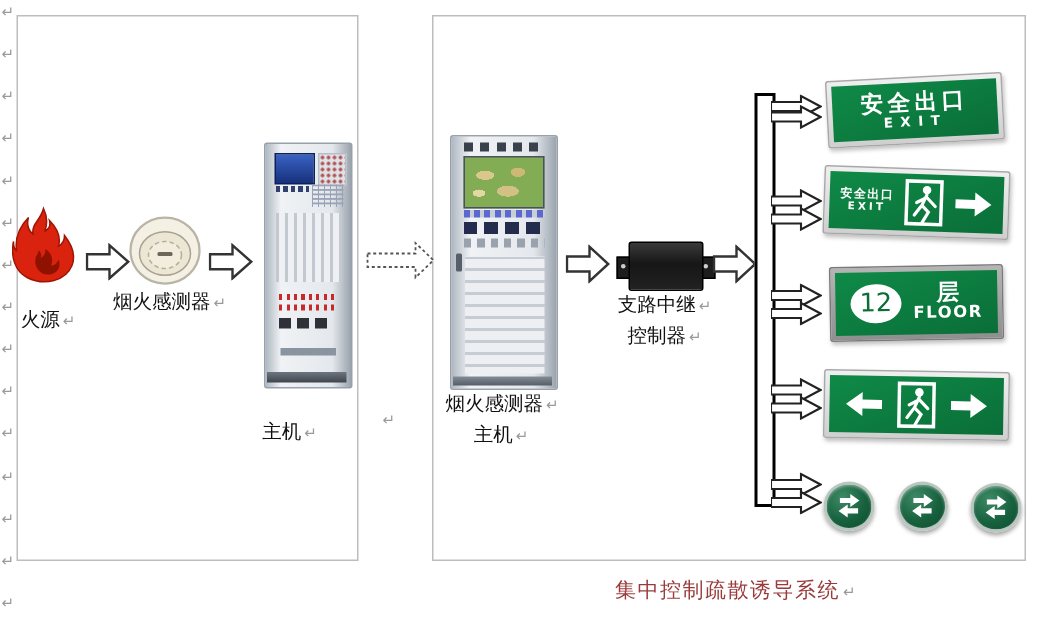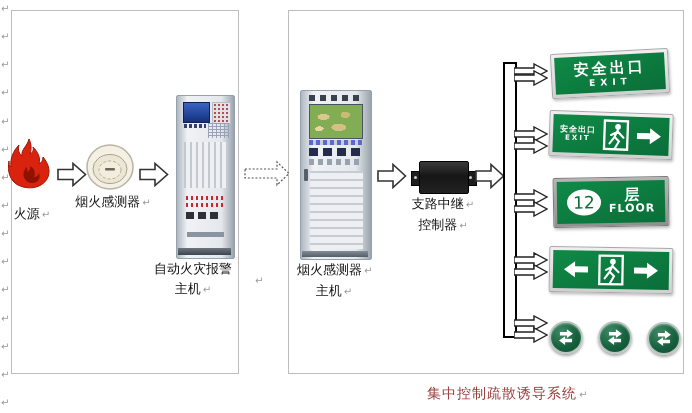--- a/index.html
+++ b/index.html
@@ -148,21 +148,21 @@
     <div class="c1-code"></div>
     <div class="c1-grid"></div>
     <div class="c1-vent"></div>
     <div class="c1-led"></div>
     <div class="c1-led c1-led2"></div>
     <div class="c1-sw"></div>
     <div class="c1-strip"></div>
     <div class="c1-base"></div>
   </div>
   <div class="abs devlabel" style="left:147px;top:259px;width:92px;">
-    <span>自动火灾报警</span><br>
+    <br>
     <span>主机</span><span class="ret">↵</span>
   </div>
 
   <div class="abs" style="left:244px;top:160px;">
     <svg width="47" height="27" viewBox="0 0 47 27">
         <polygon points="1,9 33,9 33,2 45,13.5 33,25 33,18 1,18" fill="#fff" stroke="#555" stroke-width="1.2" stroke-dasharray="2 1.8"></polygon>
       </svg>
   </div>
 
   <div class="abs pmark" style="left:255px;top:276px;">↵</div>
@@ -339,17 +339,17 @@
       <polygon points="22,16 14,16 14,13 7,18 14,23 14,20 22,20" fill="#fff"></polygon>
     </svg>
   </div>
   <div class="abs ind" style="left:647px;top:322px;">
     <svg width="26" height="26" viewBox="0 0 30 30">
       <polygon points="8,8 16,8 16,5 23,10 16,15 16,12 8,12" fill="#fff"></polygon>
       <polygon points="22,16 14,16 14,13 7,18 14,23 14,20 22,20" fill="#fff"></polygon>
     </svg>
   </div>
 
-  <div class="abs syslabel" style="left:427px;top:385px;">
+  <div class="abs syslabel" style="left:410px;top:385px;">
     <span>集中控制疏散诱导系统</span><span class="ret">↵</span>
   </div>
 
 </div>
 
 </body></html>

